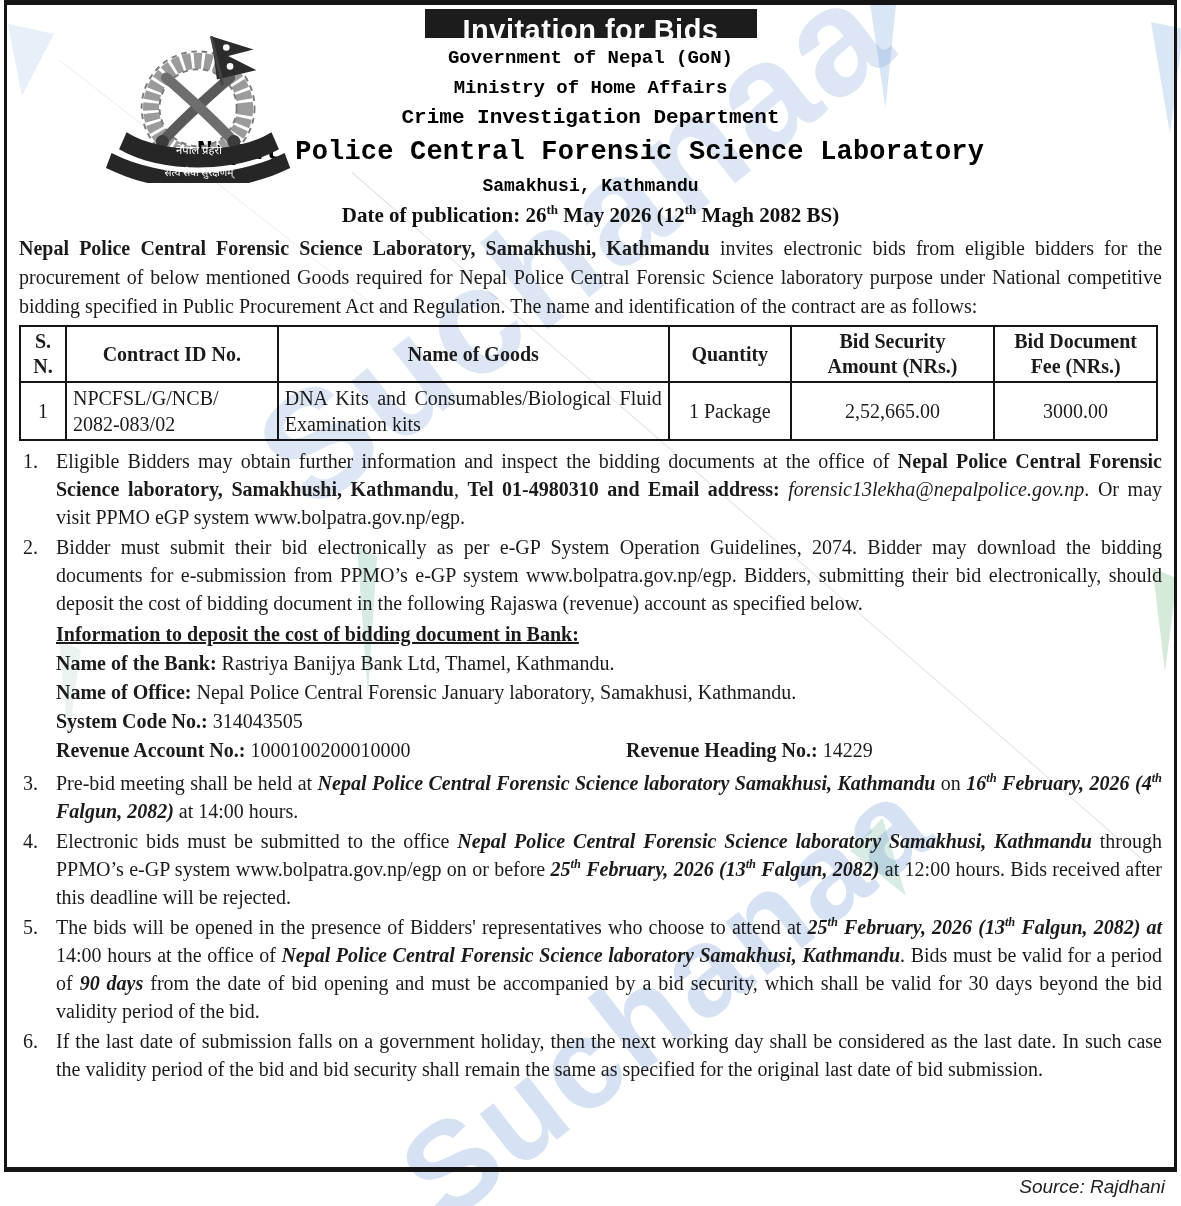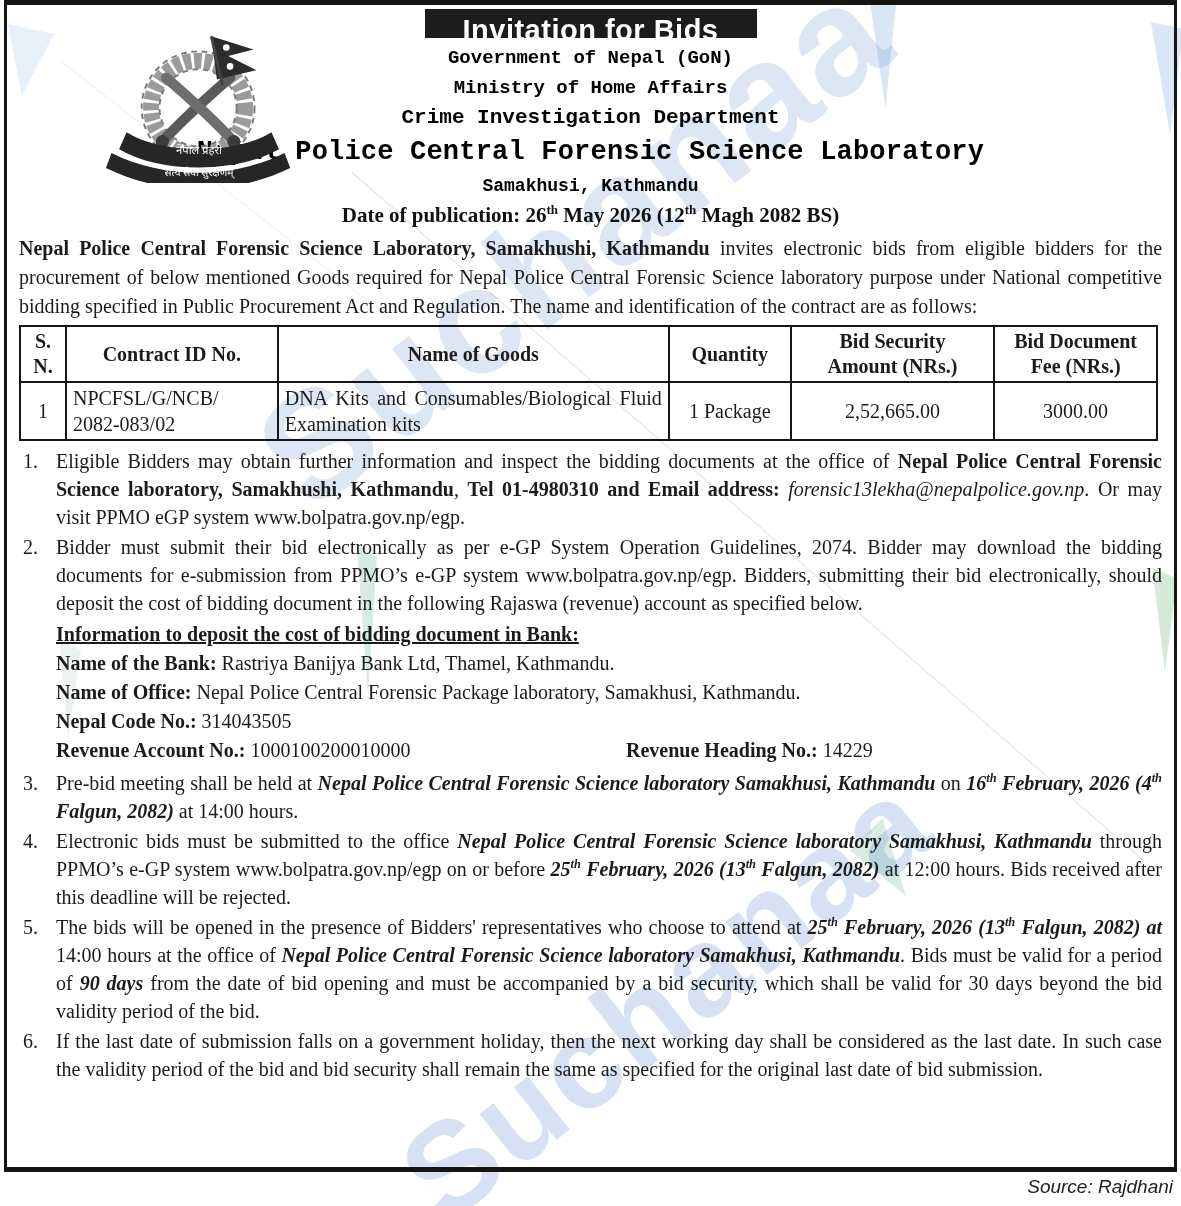--- a/index.html
+++ b/index.html
@@ -56,21 +56,21 @@
   .item{display:flex;margin-bottom:2px;}
   .inum{width:37px;flex:0 0 37px;font-size:20px;line-height:28px;padding-left:4px;box-sizing:border-box;}
   .itext{flex:1;font-size:20px;line-height:28px;text-align:justify;}
   .bank{margin:3px 0 2px 0;}
   .bank-line{font-size:20px;line-height:29px;}
   .rev-row{display:flex;}
   .rev-left{width:570px;flex:0 0 570px;}
   .rev-right{flex:1;}
 
   
-  .source{position:absolute;right:8px;top:1176px;font-family:"Liberation Sans",sans-serif;
+  .source{position:absolute;right:16px;top:1176px;font-family:"Liberation Sans",sans-serif;
     font-style:italic;font-size:19px;color:#222;z-index:2;}
 </style>
 </head>
 <body>
 
 <div class="page">
 
   <div class="wm-layer">
     <div class="wm-line" style="left:352px;top:172px;width:1050px;transform:rotate(41deg);"></div>
     <div class="wm-line" style="left:60px;top:60px;width:420px;transform:rotate(38deg);opacity:.5;"></div>
@@ -159,22 +159,22 @@
         <div class="itext"><span class="sg-n">Eligible Bidders may obtain further information and inspect the bidding documents at the office of </span><span class="sg-b">Nepal Police Central Forensic Science laboratory, Samakhushi, Kathmandu</span><span class="sg-n">, </span><span class="sg-b">Tel 01-4980310 and Email address:</span><span class="sg-n"> </span><span class="sg-i">forensic13lekha@nepalpolice.gov.np</span><span class="sg-n">. Or may visit PPMO eGP system www.bolpatra.gov.np/egp.</span></div>
       </div>
 
       <div class="item">
         <div class="inum">2.</div>
         <div>
           <div class="itext"><span class="sg-n">Bidder must submit their bid electronically as per e-GP System Operation Guidelines, 2074. Bidder may download the bidding documents for e-submission from PPMO’s e-GP system www.bolpatra.gov.np/egp. Bidders, submitting their bid electronically, should deposit the cost of bidding document in the following Rajaswa (revenue) account as specified below.</span></div>
           <div class="bank">
             <div class="bank-line"><span class="sg-bu">Information to deposit the cost of bidding document in Bank:</span></div>
             <div class="bank-line"><span class="sg-b">Name of the Bank:</span><span class="sg-n"> Rastriya Banijya Bank Ltd, Thamel, Kathmandu.</span></div>
-            <div class="bank-line"><span class="sg-b">Name of Office:</span><span class="sg-n"> Nepal Police Central Forensic Package laboratory, Samakhusi, Kathmandu.</span></div>
-            <div class="bank-line"><span class="sg-b">Nepal Code No.:</span><span class="sg-n"> 314043505</span></div>
+            <div class="bank-line"><span class="sg-b">Name of Office:</span><span class="sg-n"> Nepal Police Central Forensic January laboratory, Samakhusi, Kathmandu.</span></div>
+            <div class="bank-line"><span class="sg-b">System Code No.:</span><span class="sg-n"> 314043505</span></div>
             <div class="bank-line rev-row">
               <div class="rev-left"><span class="sg-b">Revenue Account No.:</span><span class="sg-n"> 1000100200010000</span></div>
               <div class="rev-right"><span class="sg-b">Revenue Heading No.:</span><span class="sg-n"> 14229</span></div>
             </div>
           </div>
         </div>
       </div>
 
       <div class="item">
         <div class="inum">3.</div>

